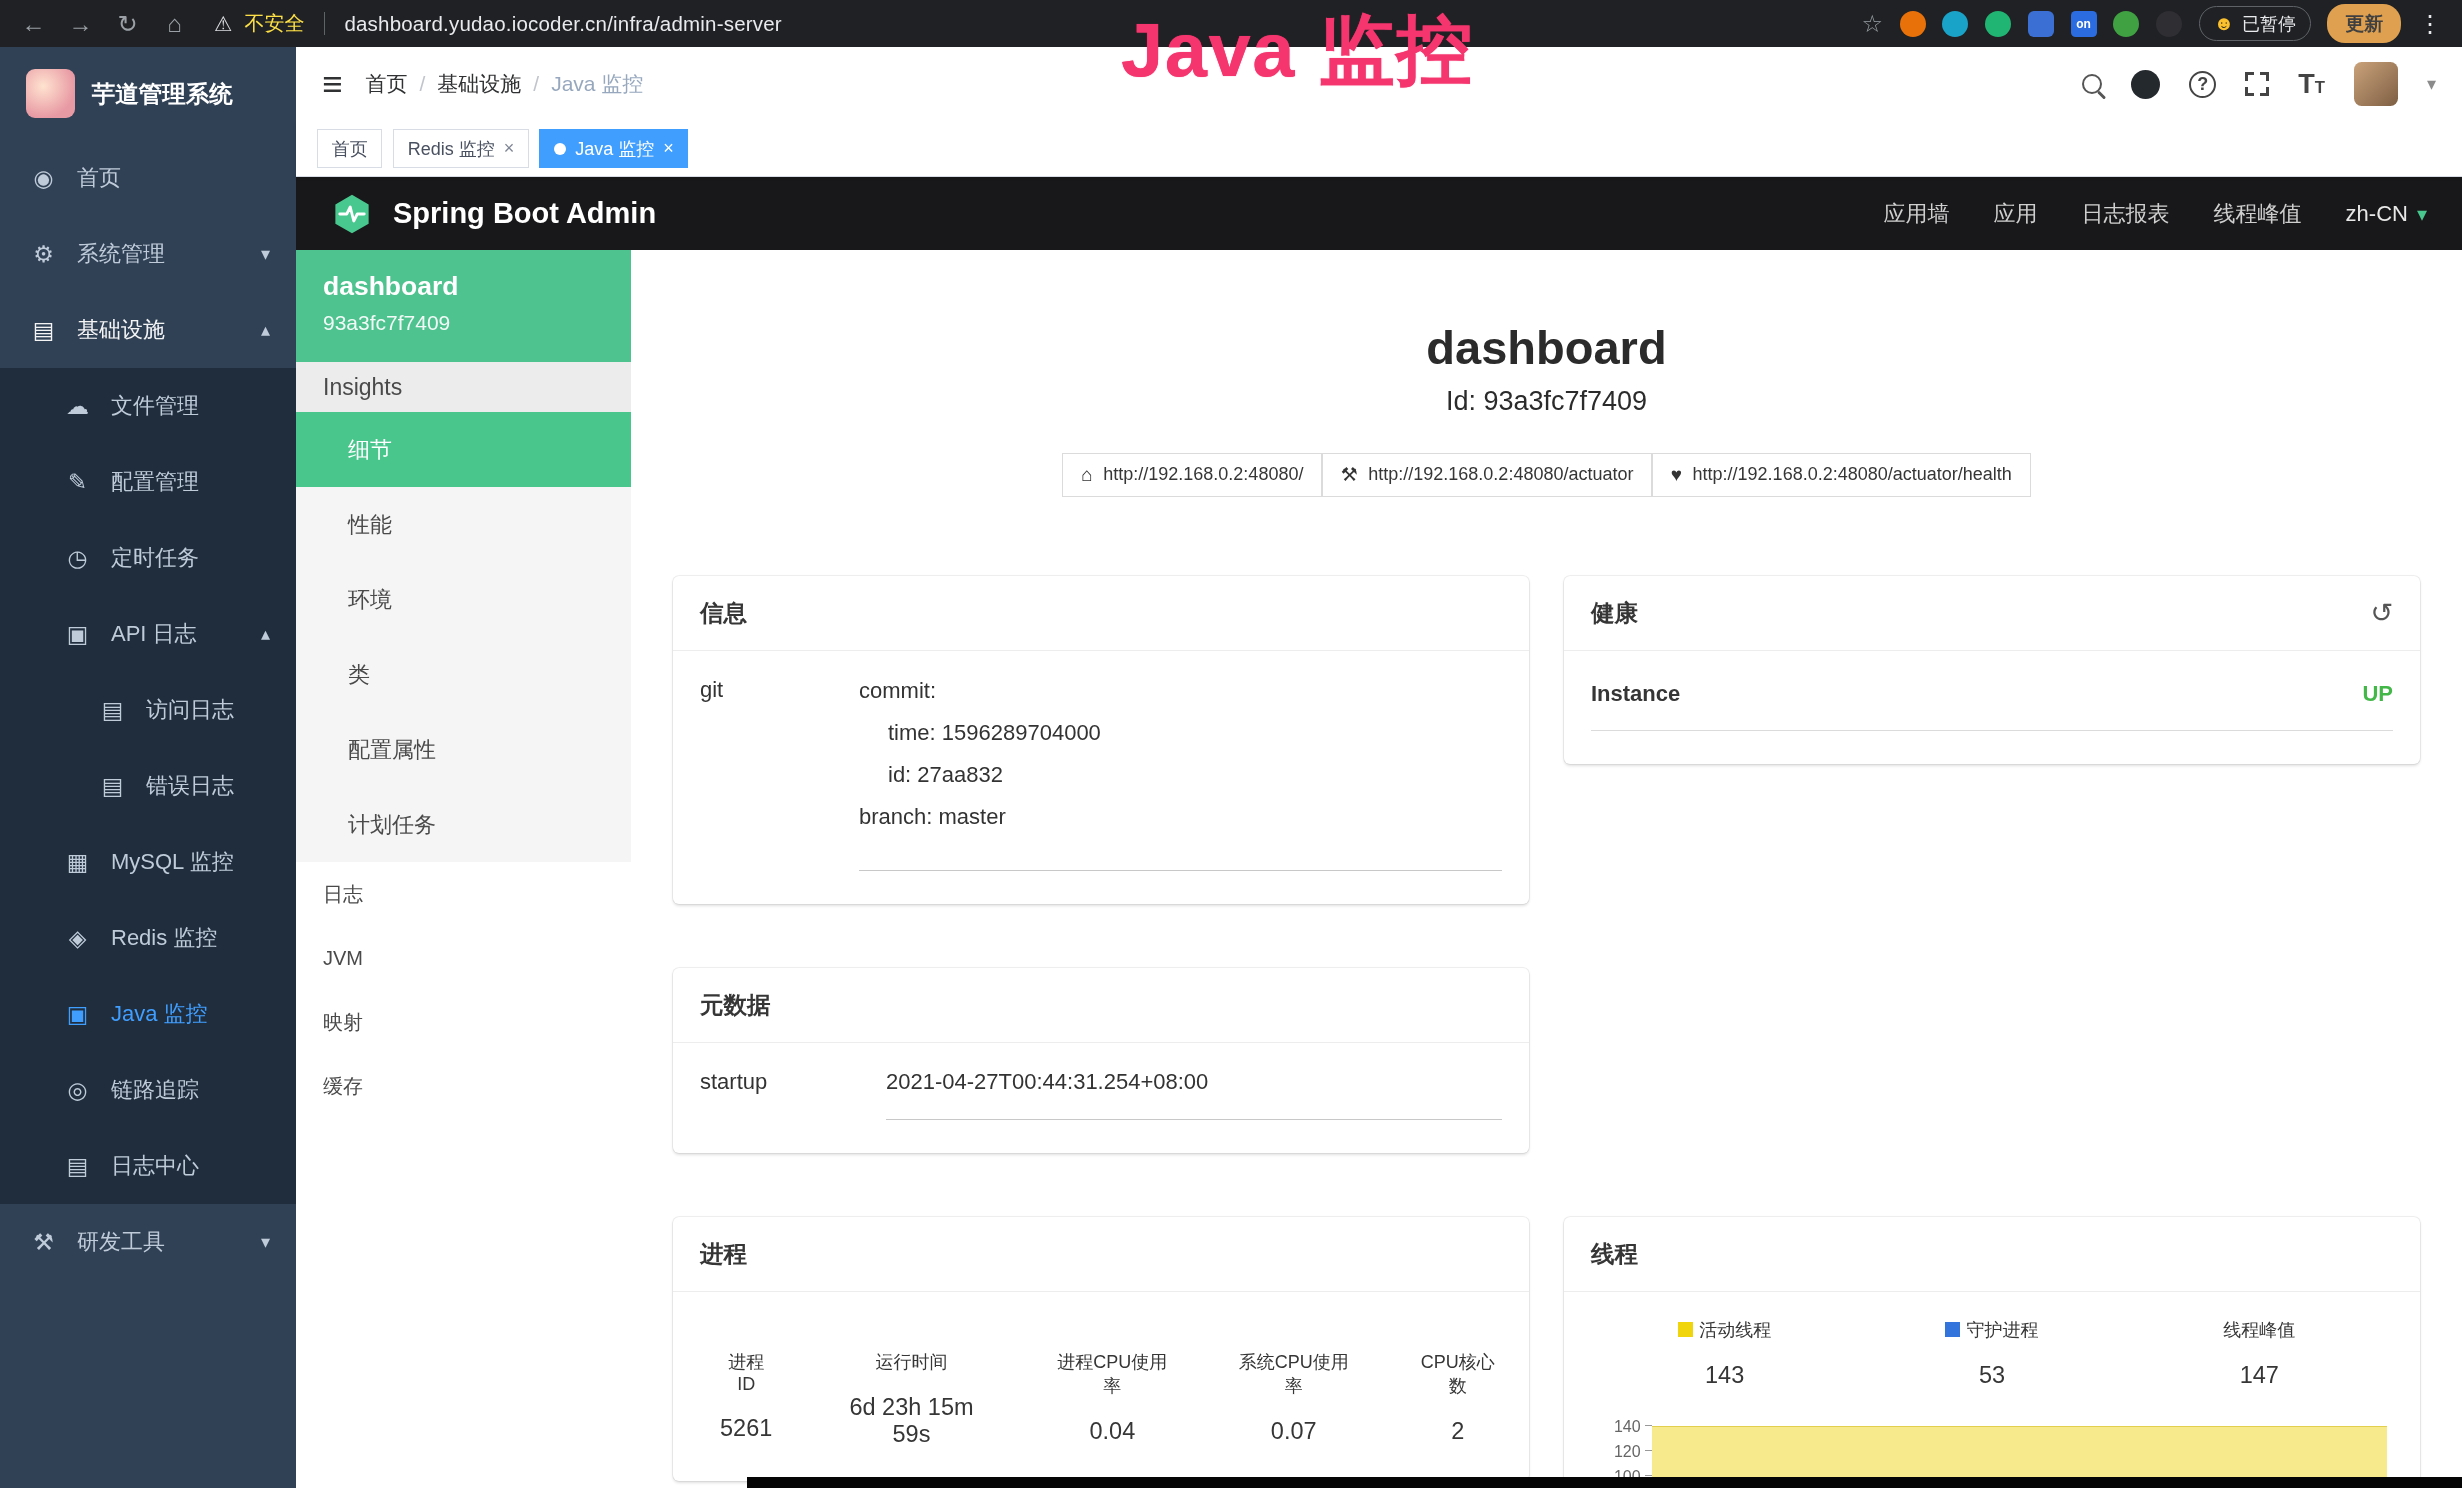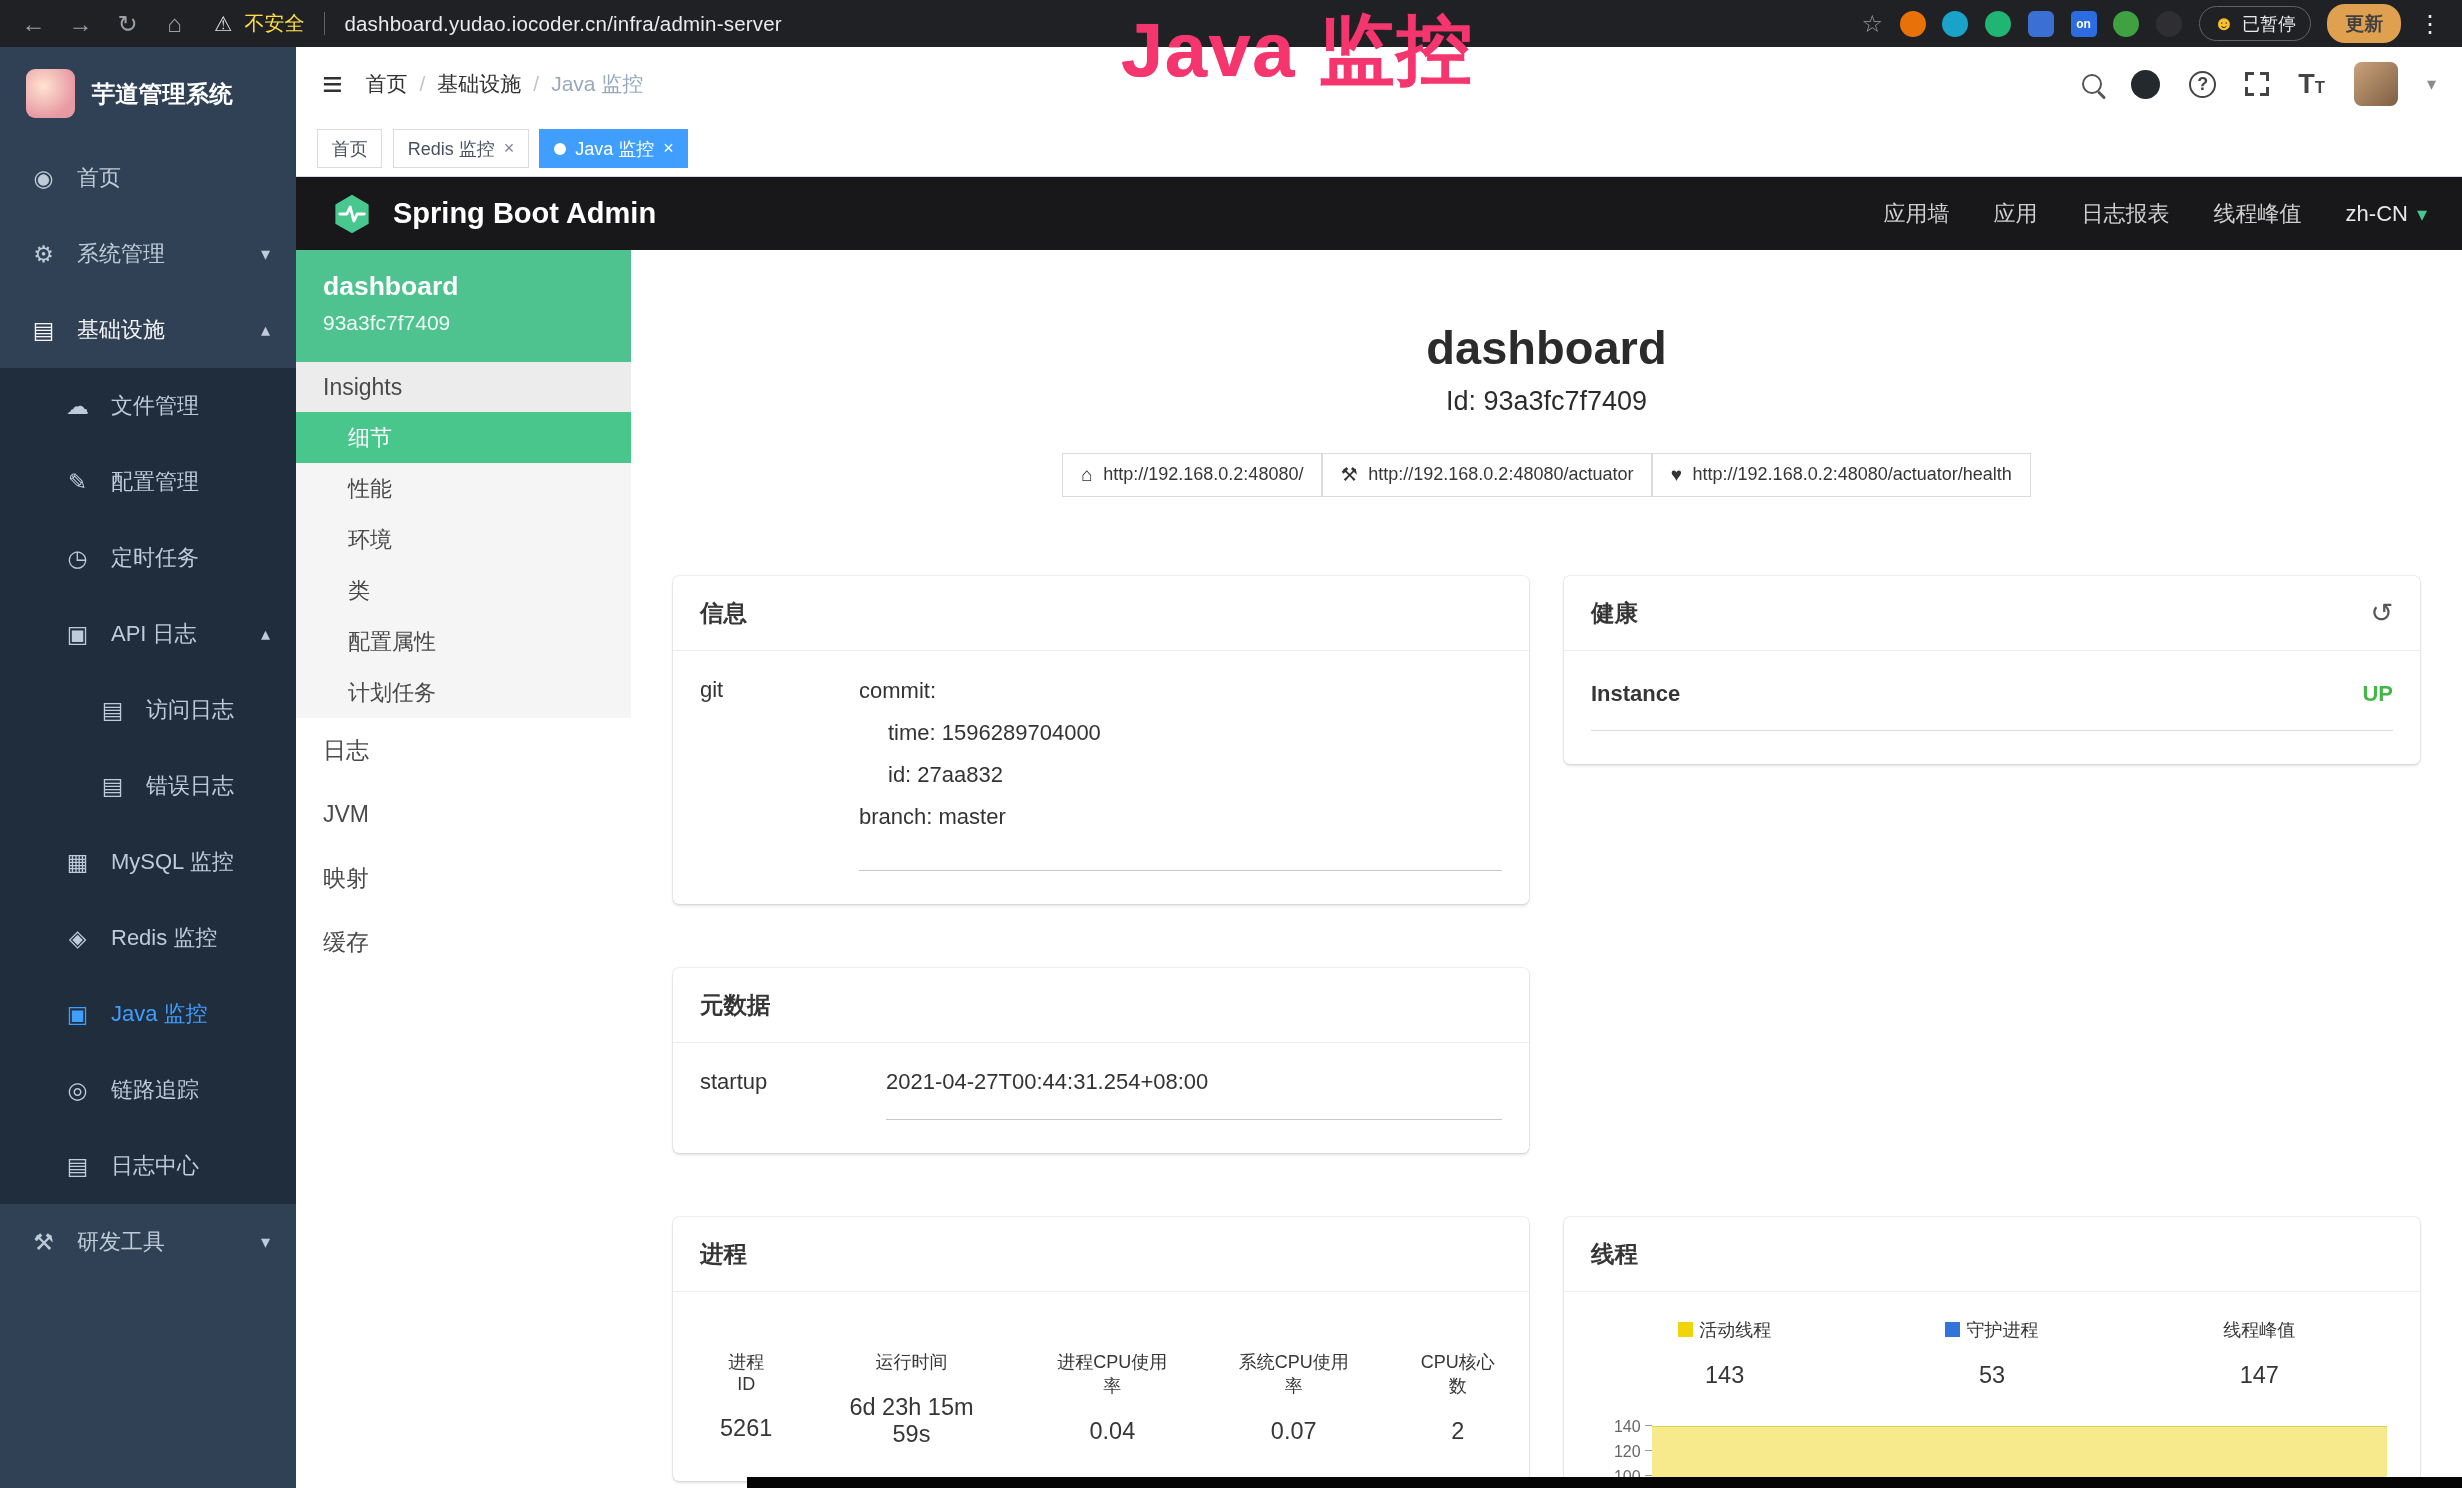--- a/index.html
+++ b/index.html
@@ -97,23 +97,23 @@
   .sba-links > span { cursor:pointer; }
   .locale { display:flex; gap:9px; align-items:center; color:#e8e8e8; }
   .lc-caret { color:#48c78e; font-size:20px; }
 
   .sba-body { flex:1; display:flex; min-height:0; }
   .sba-side { width:335px; flex-shrink:0; background:#fff; }
   .inst-head { height:112px; background:#4ec28f; color:#fff; padding:21px 0 0 27px; cursor:pointer; }
   .inst-name { font-size:26.5px; font-weight:700; }
   .inst-id { font-size:21px; margin-top:9px; color:rgba(255,255,255,.92); }
   .insights { height:50px; background:#ececec; display:flex; align-items:center; padding-left:27px; font-size:23px; color:#4a4a4a; cursor:pointer; }
-  .sitem { height:51px; background:#f5f5f5; display:flex; align-items:center; padding-left:52px; font-size:22px; color:#4a4a4a; cursor:pointer; }
+  .sitem { height:75px; background:#f5f5f5; display:flex; align-items:center; padding-left:52px; font-size:22px; color:#4a4a4a; cursor:pointer; }
   .sitem.active { background:#49c68c; color:#fff; }
-  .ssec { height:64px; display:flex; align-items:center; padding-left:27px; font-size:23px; color:#4a4a4a; cursor:pointer; }
+  .ssec { height:64px; display:flex; align-items:center; padding-left:27px; font-size:20px; color:#4a4a4a; cursor:pointer; }
 
   .sba-main { flex:1; min-width:0; padding:70px 42px 0; background:#fff; }
   .mtitle { margin:0; text-align:center; font-size:47px; font-weight:700; color:#2b2b2b; }
   .msub { text-align:center; font-size:27px; color:#2b2b2b; margin-top:10.6px; }
   .links { display:flex; justify-content:center; margin-top:36px; }
   .chip { display:inline-flex; align-items:center; gap:10.6px; border:0.8px solid #dbdbdb; background:#fff; padding:0 18px; height:44px; font-size:18px; color:#363636; cursor:pointer; }
   .chip + .chip { margin-left:-0.8px; }
   .cic { font-size:19px; color:#333; }
 
   .cards { display:grid; grid-template-columns:1fr 1fr; column-gap:35px; row-gap:64px; margin-top:79px; align-items:start; }

